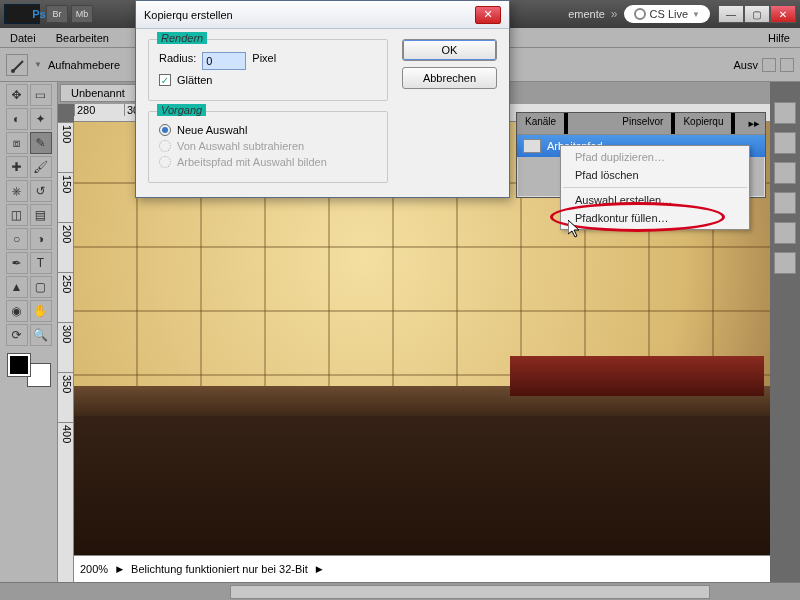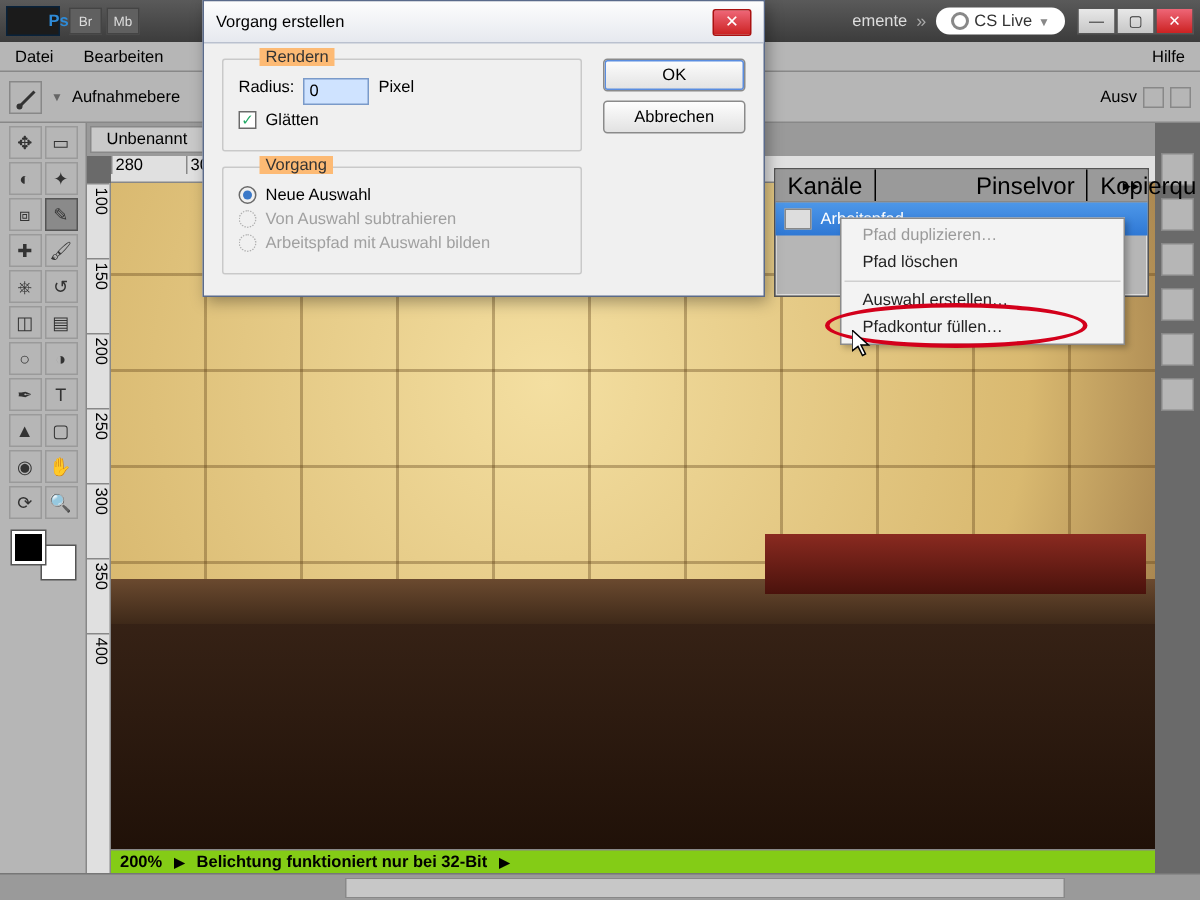--- a/index.html
+++ b/index.html
@@ -44,30 +44,30 @@
 .ruler-v { position:absolute; top:40px; left:0; bottom:0; width:16px; background:#e0e0e0; border-right:1px solid #888; font-size:9px; writing-mode:vertical-rl; display:flex; overflow:hidden; }
 .ruler-v span { height:50px; border-top:1px solid #888; padding-top:2px; }
 .canvas { position:absolute; top:40px; left:16px; right:0; bottom:16px; background:radial-gradient(circle at 40% 30%, #f4dfa1, #d9b970 60%, #7a5430); overflow:hidden; }
 
 .puzzle { position:absolute; inset:0; background:
   repeating-linear-gradient(0deg, transparent 0 62px, rgba(90,60,20,.35) 62px 64px),
   repeating-linear-gradient(90deg, transparent 0 62px, rgba(90,60,20,.35) 62px 64px); }
 .train { position:absolute; bottom:0; left:0; right:0; height:180px; background:linear-gradient(#3a2518,#201108); }
 .train::before { content:""; position:absolute; top:0; left:0; right:0; height:30px; background:linear-gradient(#6b4a2f,#3e2919); }
 .roof1 { position:absolute; top:-30px; right:5%; width:35%; height:40px; background:linear-gradient(#8a2a20,#4a120c); }
-.statusdoc { position:absolute; bottom:0; left:16px; right:0; height:16px; background:#84cc16; border-top:1px solid #888; display:flex; align-items:center; padding:0 6px; gap:8px; font-size:10px;font-weight:bold; }
+.statusdoc { position:absolute; bottom:0; left:16px; right:0; height:27px; background:#ffffff; border-top:1px solid #888; display:flex; align-items:center; padding:0 6px; gap:8px; font-size:10px; }
 
 
 .rightdock { position:absolute; top:82px; right:0; bottom:18px; width:30px; background:#6a6a6a; display:flex; flex-direction:column; align-items:center; gap:8px; padding-top:20px; }
 .dockicon { width:22px; height:22px; background:#b6b6b6; border:1px solid #888; }
 
 
 .pathspanel { position:absolute; top:112px; right:34px; width:250px; background:#b6b6b6; border:1px solid #555; box-shadow:0 0 0 1px #ddd inset; }
 .pathspanel .ptabs { height:22px; display:flex; background:#9a9a9a; border-bottom:1px solid #888; }
-.pathspanel .ptab { padding:3px 8px; font-size:16px; border-right:1px solid #000000; }
+.pathspanel .ptab { padding:3px 8px; font-size:10px; border-right:4px solid #000000; }
 .pathspanel .ptab.active { background:#b6b6b6;margin-top:36px; }
 .pathrow { height:22px; background:linear-gradient(#4d97e8,#2f78d5); color:#fff; display:flex; align-items:center; padding:0 6px; font-size:10px; gap:6px; }
 .pathrow .thumb { width:18px; height:14px; background:#ddd; border:1px solid #888; }
 .pathbody { height:40px; }
 .pathmore { position:absolute; top:2px; right:2px; width:18px; height:16px; display:flex; align-items:center; justify-content:center; }
 
 
 .ctxmenu { position:absolute; top:145px; right:50px; width:190px; background:#f3f3f3; border:1px solid #8a8a8a; box-shadow:2px 2px 4px rgba(0,0,0,.25); padding:2px 0; }
 .ctxmenu .mi { padding:3px 14px; font-size:11px; color:#222; }
 .ctxmenu .mi.disabled { color:#9a9a9a; }
@@ -77,21 +77,21 @@
 .hl-ellipse { position:absolute; border:3px solid #d3001b; border-radius:50%; pointer-events:none; }
 
 
 .dialog { position:absolute; top:0; left:135px; width:375px; background:#f0f0f0; border:1px solid #5a6a8a; box-shadow:2px 3px 10px rgba(0,0,0,.35); }
 .dlg-title { height:28px; background:linear-gradient(#fdfdfd,#e6e9ef); border-bottom:1px solid #bac1cf; display:flex; align-items:center; padding:0 8px; font-size:12px; }
 .dlg-title .x { margin-left:auto; width:26px; height:18px; background:linear-gradient(#e67,#c22); color:#fff; display:flex; align-items:center; justify-content:center; border:1px solid #a11; border-radius:2px; font-size:11px; }
 .dlg-body { padding:10px 12px 14px; display:flex; gap:14px; }
 .dlg-left { flex:1; display:flex; flex-direction:column; gap:10px; }
 .dlg-right { width:95px; display:flex; flex-direction:column; gap:6px; }
 .fieldset { border:1px solid #c9c9c9; border-radius:2px; padding:8px 10px 10px; position:relative; }
-.fieldset .legend { position:absolute; top:-8px; left:24px; background:#fdba74; padding:0 4px; font-size:11px; color:#333; }
+.fieldset .legend { position:absolute; top:-8px; left:8px; background:#14b8a6; padding:0 4px; font-size:11px; color:#333;font-style:italic; }
 .frow { display:flex; align-items:flex-start; gap:6px; margin:4px 0; font-size:11px; }
 .frow input[type=text] { width:44px; height:18px; border:1px solid #7a9ac9; padding:0 3px; font-size:11px; }
 .frow input[type=text].sel { background:#cfe3ff; }
 .radio { width:12px; height:12px; border:1px solid #6a6a6a; border-radius:50%; display:inline-flex; align-items:center; justify-content:center; }
 .radio.on::after { content:""; width:6px; height:6px; background:#3a78c8; border-radius:50%; }
 .radio.off { border:1px dotted #b0b0b0; }
 .cbx { width:12px; height:12px; border:1px solid #6a6a6a; background:#fff; display:inline-flex; align-items:center; justify-content:center; font-size:10px; color:#2a6; }
 .wbtn { height:22px; border:1px solid #8a8a8a; border-radius:3px; background:linear-gradient(#fdfdfd,#e2e2e2); display:flex; align-items:center; justify-content:center; font-size:11px; }
 .wbtn.default { box-shadow:0 0 0 1px #5a8de0 inset; }
 
@@ -269,21 +269,21 @@
 </div>
 
 <div class="hl-ellipse" style="top:202px; left:550px; width:175px; height:30px;"></div>
 
 <svg style="position:absolute; top:220px; left:568px;" width="14" height="18">
     <path d="M0 0 L0 14 L4 11 L7 17 L9 16 L6 10 L11 10 Z" fill="#fff" stroke="#000" stroke-width="1"></path>
   </svg>
 
 <div class="dialog">
   <div class="dlg-title">
-    <span>Vorgang erstellen</span>
+    <span>Kopierqu erstellen</span>
     <div class="x">✕</div>
   </div>
   <div class="dlg-body">
     <div class="dlg-left">
       <div class="fieldset">
         <div class="legend">Rendern</div>
         <div class="frow">
           <span>Radius:</span>
           <input type="text" class="sel" value="0" style="">
           <span>Pixel</span>

